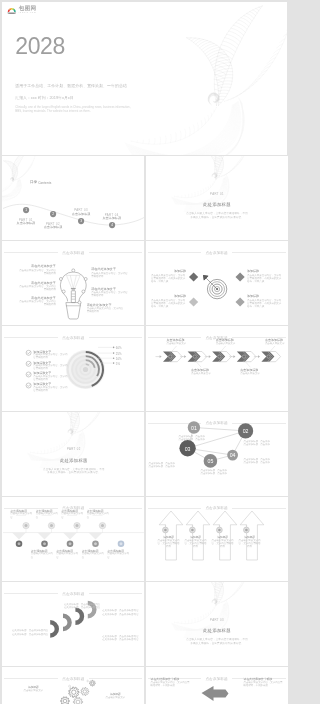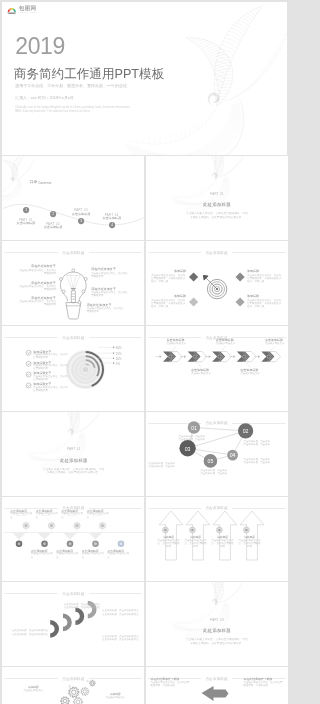--- a/index.html
+++ b/index.html
@@ -220,22 +220,21 @@
             <path d="M3.8 -15.5 A16 16 0 0 1 10.8 -11.8 L6.6 -7.2 A10 10 0 0 0 2.4 -9.4 Z" fill="#8cc63e"></path>
             <path d="M10.8 -11.8 A16 16 0 0 1 16 0 L10 0 A10 10 0 0 0 6.6 -7.2 Z" fill="#27ae8f"></path>
             <path d="M-17.5 1.6 A17.5 6 0 0 0 17.5 1.6 Z" fill="#7b7b7b" opacity=".85"></path>
           </g>
         </svg>
         <div class="logo-tw">
           <div class="logo-text">包图网</div>
           <div class="logo-sub">ibaotu.com</div>
         </div>
       </div>
-      <div class="year">2019</div>
-      <div class="ctitle">商务简约工作通用PPT模板</div>
+      <div class="year">2028</div>
       <div class="csub">适用于工作总结、工作计划、数据分析、宣传策划、一年的总结</div>
       <div class="cmeta">汇报人：xxx      时间：2019年x月x日</div>
       <div class="cbody">Clinically, one of the largest English words in China, providing  news, business information, BBS, learning materials. The website has interest on them.</div>
     </div>
     <div class="slide" style="left:2.3px;top:156px;width:142px;height:84.2px">
       <svg class="sv" width="142" height="84.2" viewBox="0 0 142 84.2">
         <g transform="translate(-54,-6) scale(0.30)" opacity="0.9">
           <g fill="none" stroke-linecap="round">
             <g stroke="#d4d4d4" stroke-width="0.6" opacity="0.26">
               <path d="M232,104C228,142 186,164 132,156"></path>

